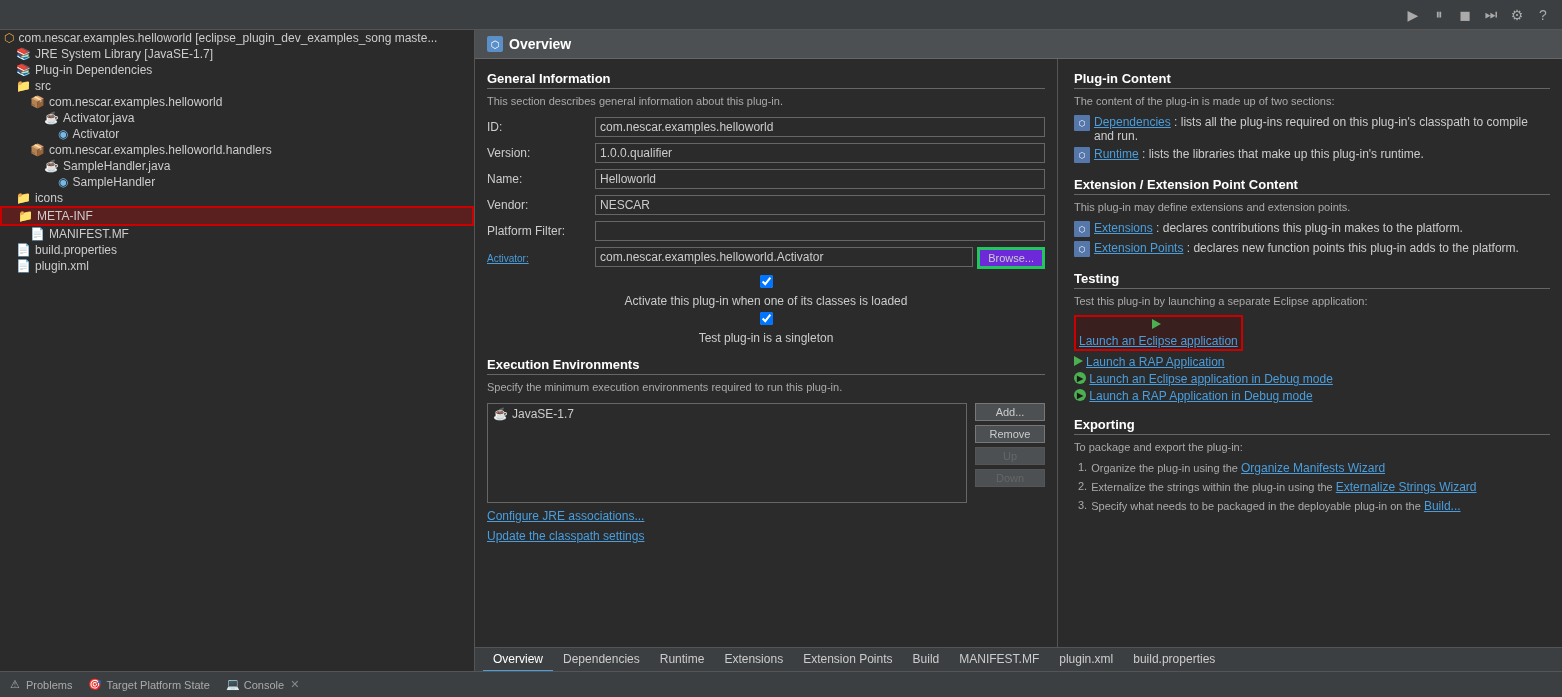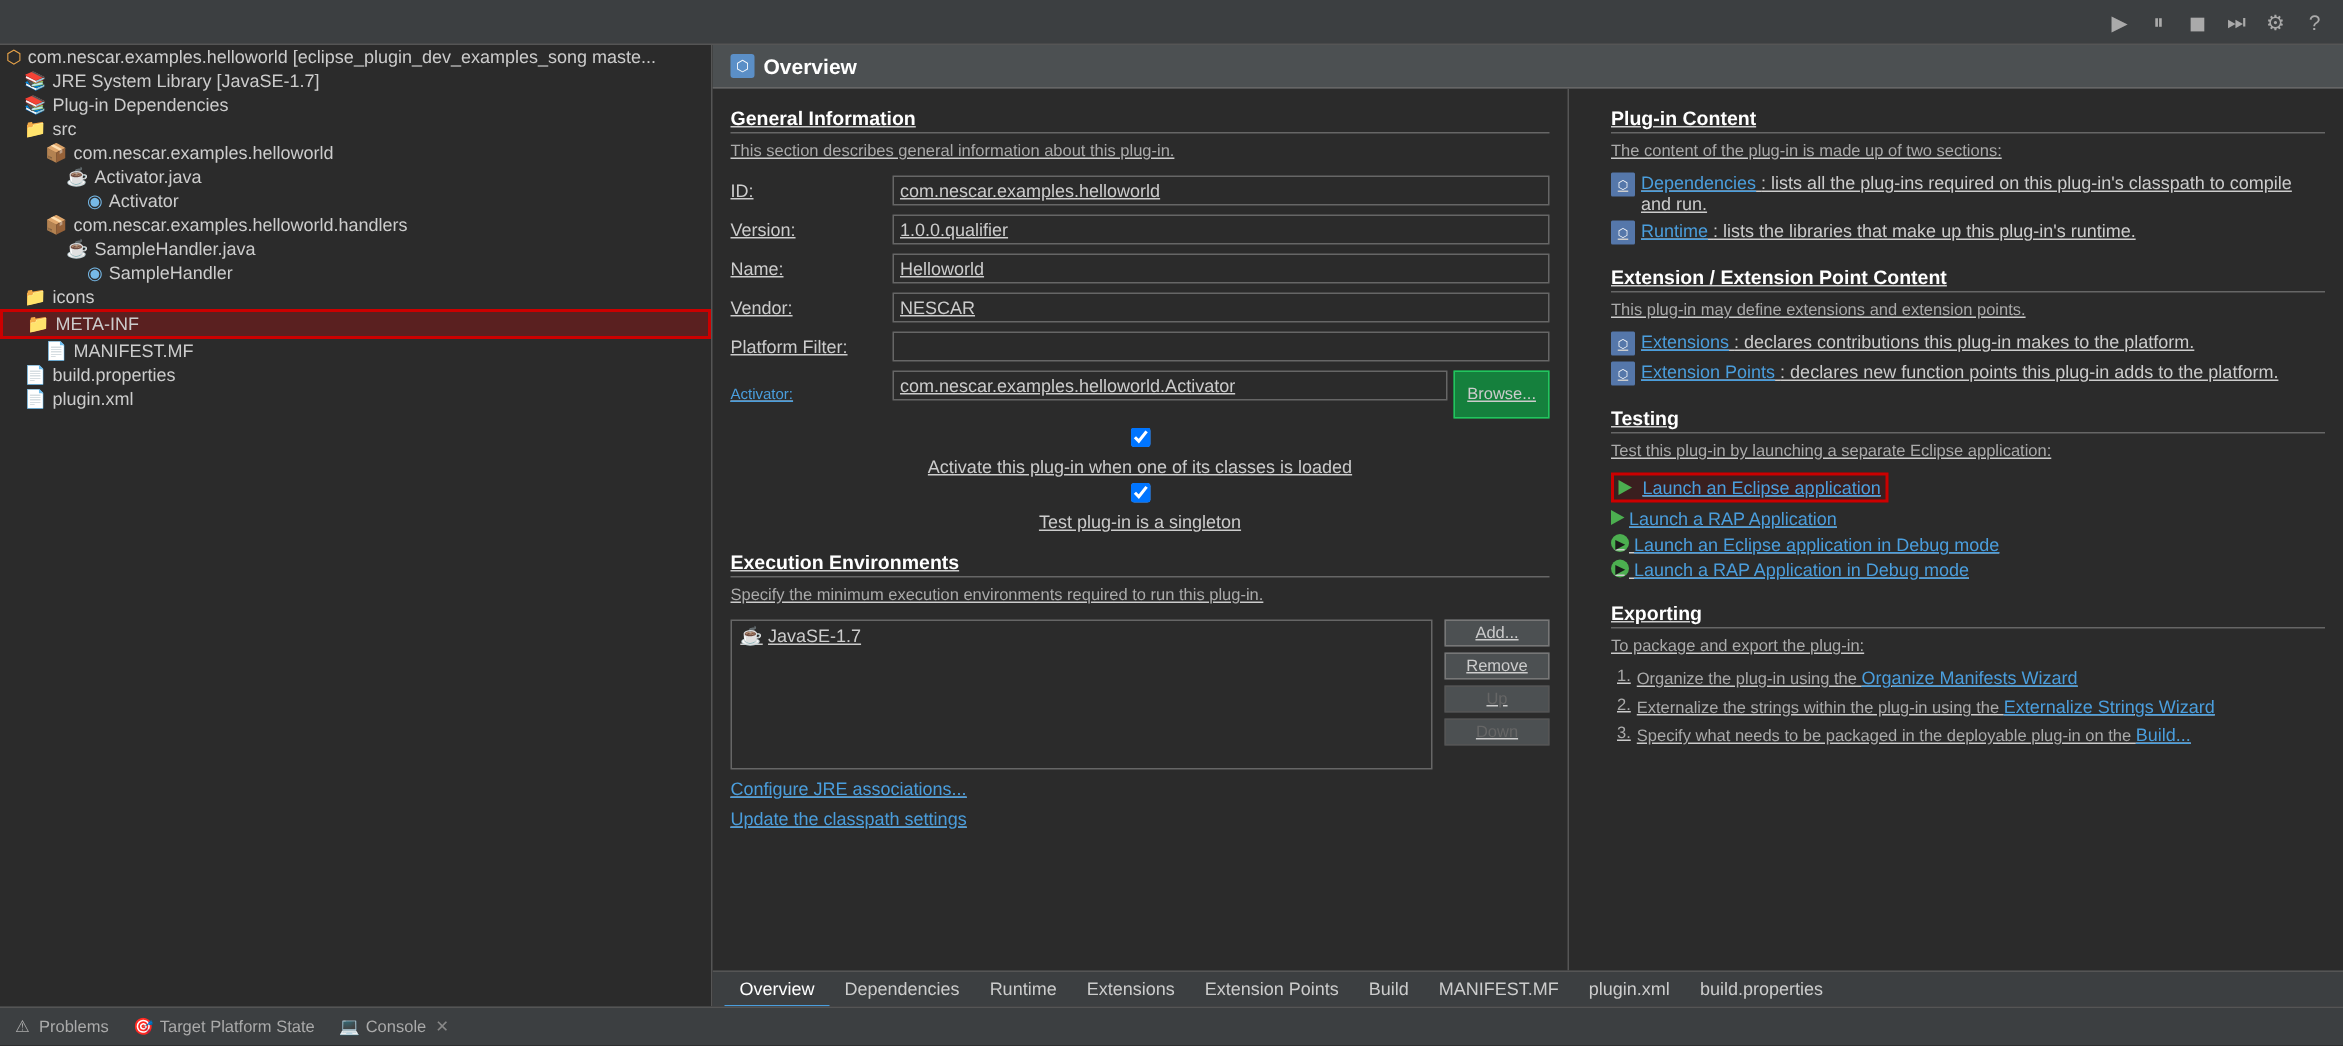--- a/index.html
+++ b/index.html
@@ -109,22 +109,21 @@
     }
     .overview-title {
       font-size: 14px;
       font-weight: bold;
       color: #ffffff;
     }
 
     .overview-two-col {
       display: flex;
       flex: 1;
-      gap: 16px;
-      text-decoration: underline;
+      gap: 4px;
     }
 
     
     .overview-left {
       flex: 1;
       padding: 12px;
       border-right: 1px solid #555;
     }
 
     
@@ -173,27 +172,27 @@
     }
     .form-input-with-btn {
       display: flex;
       flex: 1;
       gap: 4px;
     }
     .form-input-with-btn .form-input {
       flex: 1;
     }
     .browse-btn {
-      background: #15803d;
-      border: 1px solid #22c55e;
+      background: #6d28d9;
+      border: 3px solid #22c55e;
       color: #cccccc;
       padding: 2px 8px;
       font-size: 11px;
       cursor: pointer;
-      height: 32px;
+      height: 22px;
     }
 
     .activator-link {
       color: #4a9edd;
       text-decoration: underline;
       cursor: pointer;
       font-size: 10px;
     }
 
     .checkbox-row {
@@ -636,21 +635,21 @@
               <span>: declares new function points this plug-in adds to the platform.</span>
             </span>
           </div>
         </div>
 
         <div class="right-section testing-links">
           <div class="section-header">Testing</div>
           <div class="plugin-content-text">Test this plug-in by launching a separate Eclipse application:</div>
 
           <div class="link-item">
-            <span style="display:inline-block;border:2px solid #cc0000;background:#3a1f1f;padding:1px 3px;display:flex;align-items:center;gap:4px;">
+            <span style="display:inline-block;border:2px solid #cc0000;background:#3a1f1f;padding:1px 3px;display:flex;align-items:center;gap:4px;flex-direction:column;">
               <span class="play-icon-small"></span>
               <a class="link-blue">Launch an Eclipse application</a>
             </span>
           </div>
 
           <div class="link-item" style="margin-top:4px;">
             <span class="play-icon-small"></span>
             <a class="link-blue">Launch a RAP Application</a>
           </div>
 

